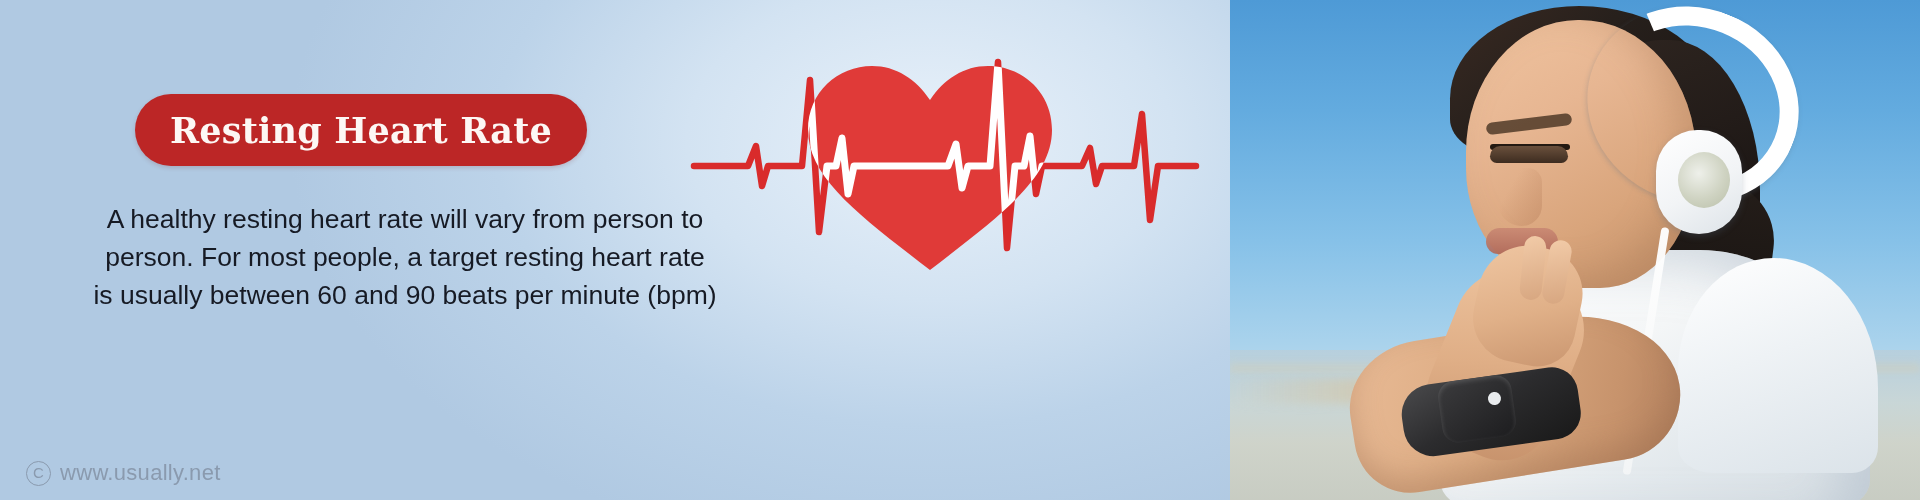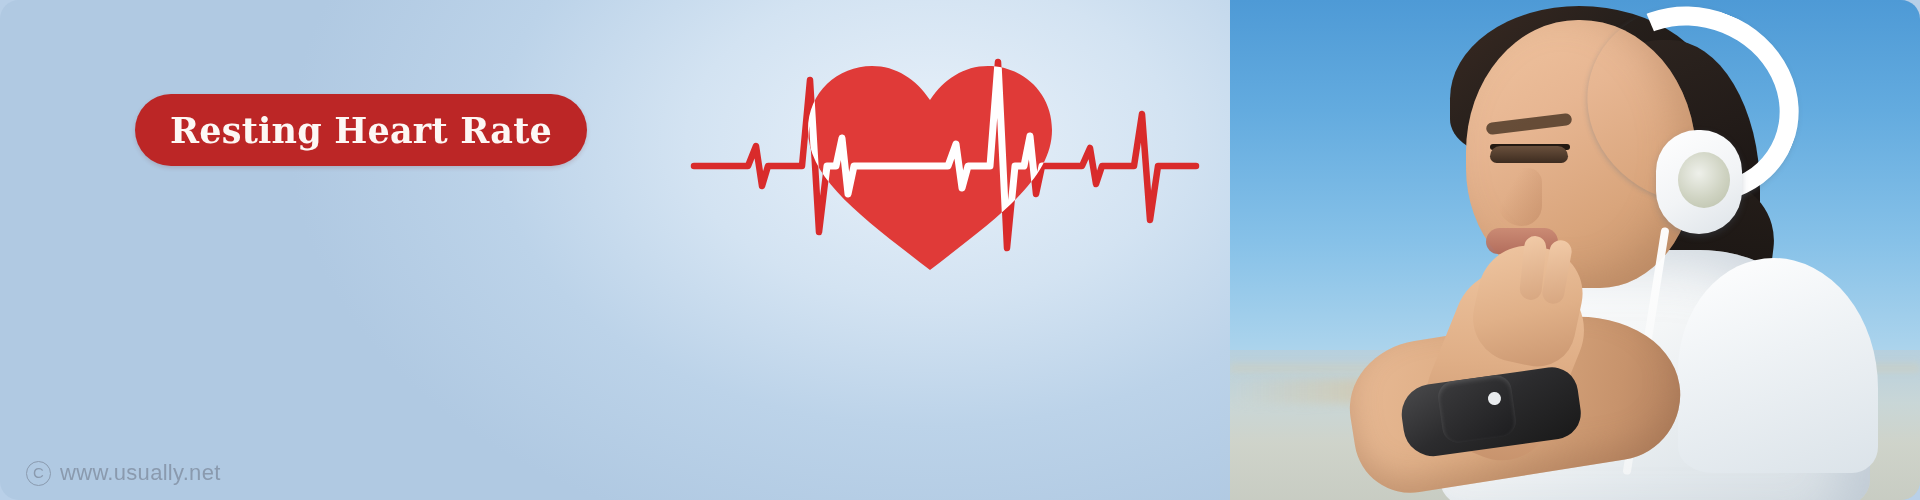--- a/index.html
+++ b/index.html
@@ -6,21 +6,20 @@
   body{
     width:1920px;height:500px;overflow:hidden;
     font-family:"Liberation Sans",sans-serif;
     background:#b9d0e8;
   }
   #banner{
     position:relative;width:1920px;height:500px;overflow:hidden;
     background:
       radial-gradient(ellipse 640px 420px at 930px 140px, #e8f1fa 0%, #d3e3f2 38%, #bcd3e9 68%, #b0c9e2 100%),
       linear-gradient(to right,#b3cce5 0%,#b7cfe7 25%,#c6dcef 50%,#b9d2e9 72%,#a9c6e2 100%);
-    border-radius: 19px;
   }
 
   
   .photo{
     position:absolute;top:0;right:0;width:690px;height:500px;overflow:hidden;
     background:linear-gradient(to bottom,#4e9ad6 0%,#63abdf 22%,#86c1e8 48%,#a8d2ec 68%,#c2ddec 82%,#cbd8da 92%,#c3cfcf 100%);
   }
   .sea{
     position:absolute;left:0;bottom:0;width:100%;height:150px;
     background:linear-gradient(to bottom,#b7cfdd 0%,#c9d6d6 35%,#cfd3c9 62%,#c8ccc2 100%);
@@ -282,19 +281,24 @@
                  L 392 148 L 400 130 L 406 166 L 412 148 L 444 148
                  L 452 96 L 460 202 L 468 148 L 506 148" fill="none" stroke="#ffffff" stroke-width="7" stroke-linejoin="round" stroke-linecap="round"></path>
       </g>
     </svg>
   </div>
 
   <div class="title-pill">
     <span class="title-text">Resting Heart Rate</span>
   </div>
 
+  <div class="body-copy">
+    <span class="ln">A healthy resting heart rate will vary from person to</span>
+    <span class="ln">person. For most people, a target resting heart rate</span>
+    <span class="ln">is usually between 60 and 90 beats per minute (bpm)</span>
+  </div>
 
   <div class="watermark">
     <span class="wm-c">C</span>
     <span>www.usually.net</span>
   </div>
 
 </div>
 
 </body></html>

